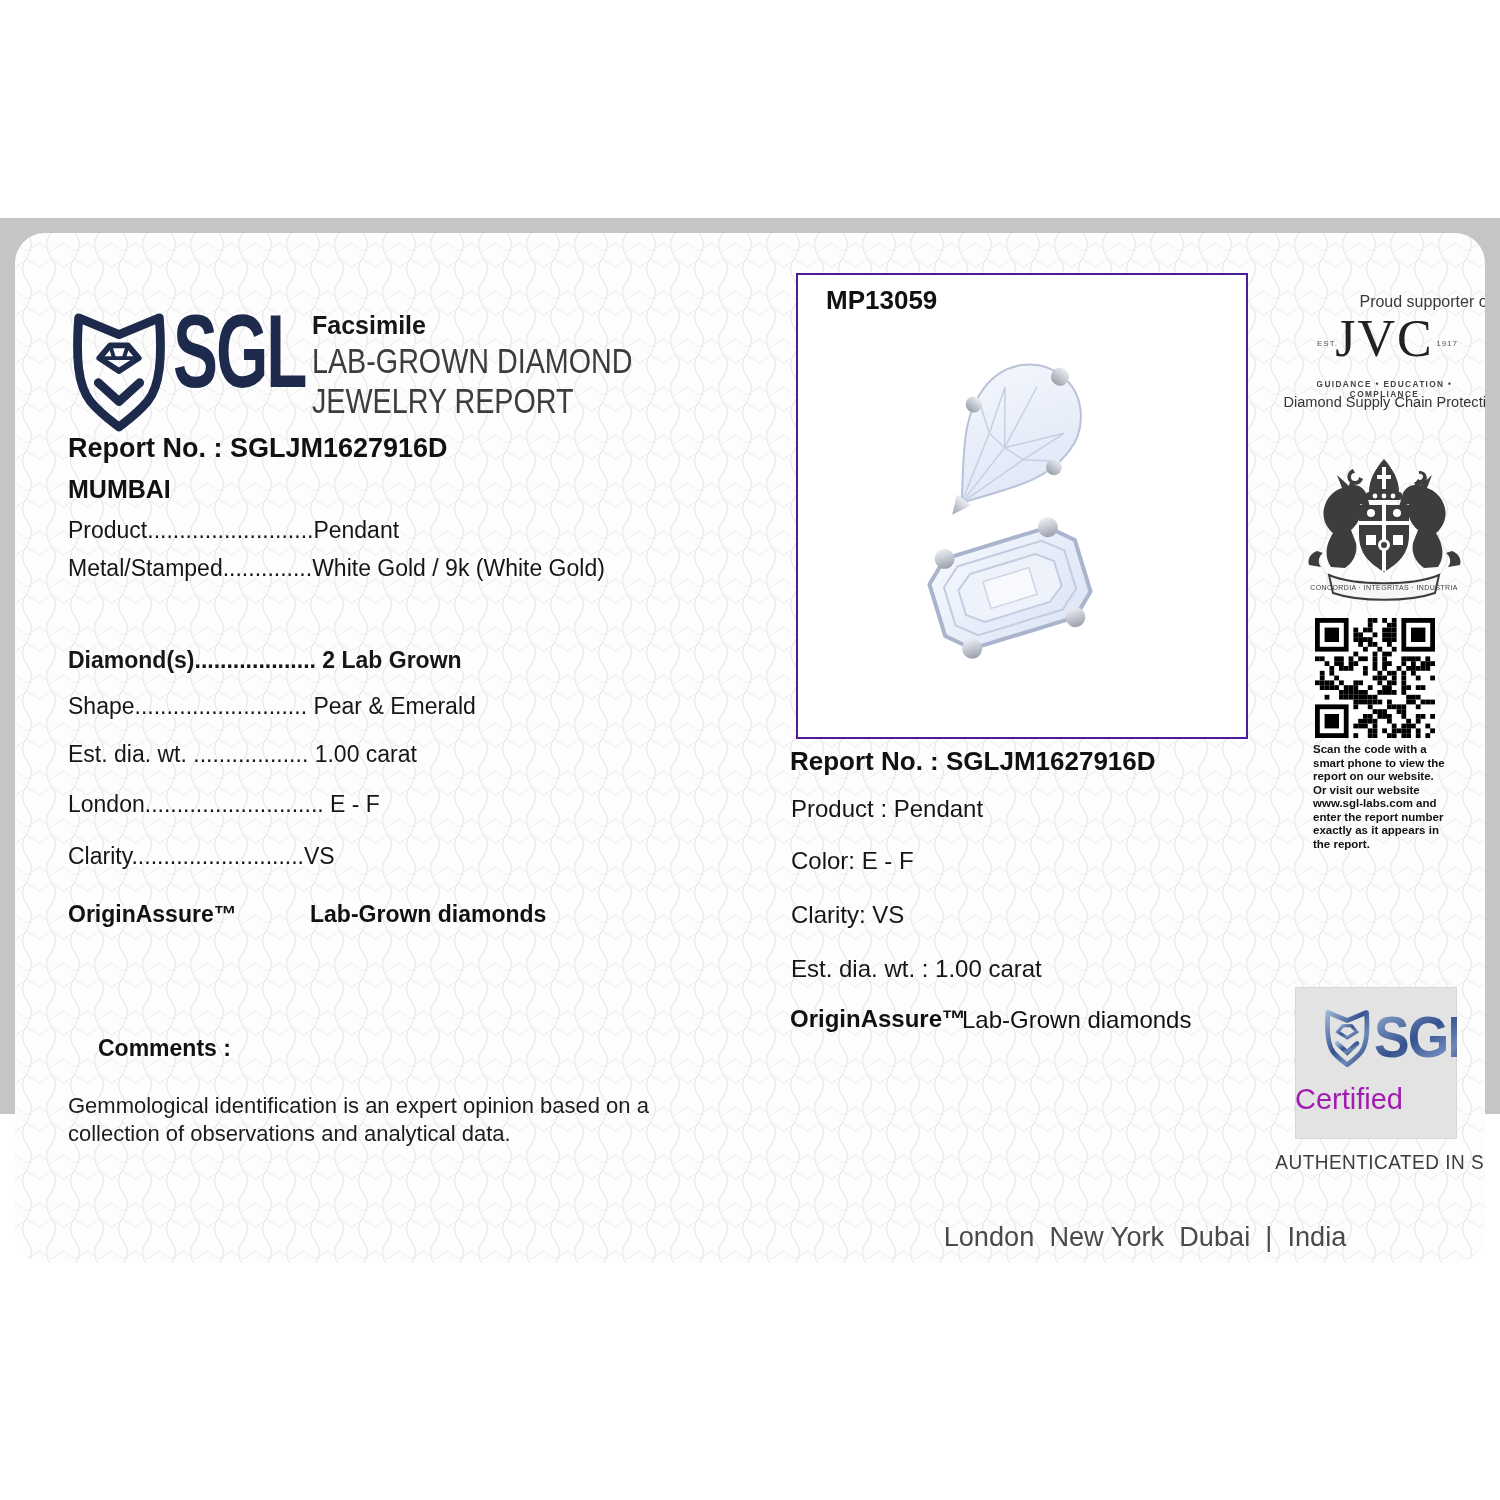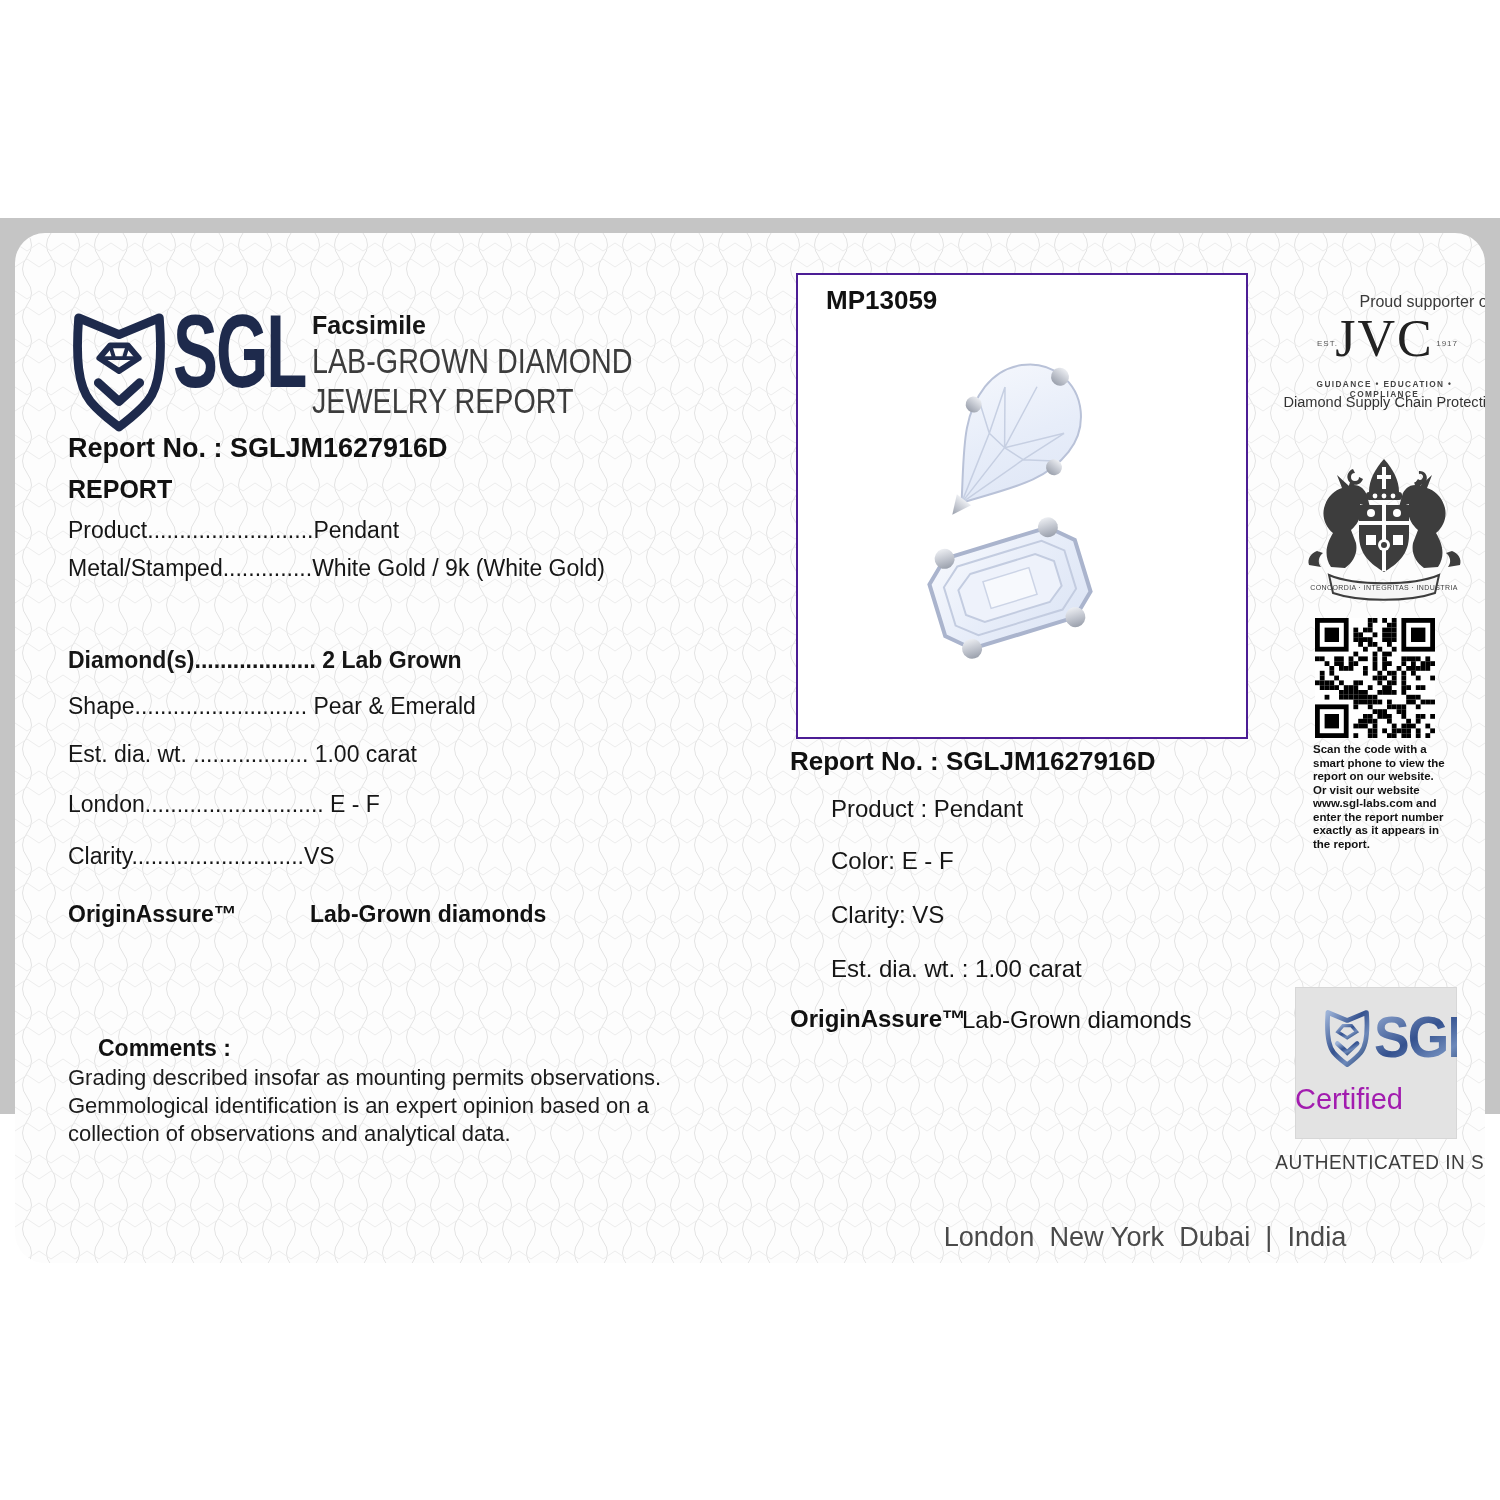--- a/index.html
+++ b/index.html
@@ -24,21 +24,21 @@
   .origin-row{position:absolute;left:53px;top:668px;font-size:23px;font-weight:bold;color:#111;}
   .origin-row .val{position:absolute;left:242px;top:0;white-space:nowrap;}
   .comments-title{position:absolute;left:53px;top:802px;font-size:23px;font-weight:bold;color:#111;margin-left:30px;}
   .cline{position:absolute;left:53px;font-size:22px;color:#1c1c1c;white-space:nowrap;}
   
   .photo-box{position:absolute;left:781px;top:40px;width:448px;height:462px;background:#ffffff;border:2px solid #4c1d95;}
   .sku{position:absolute;left:28px;top:10px;font-size:26px;font-weight:bold;color:#111;}
   .pendant{position:absolute;left:72px;top:58px;}
   
   .mrep{position:absolute;left:775px;top:513px;font-size:26px;font-weight:bold;color:#111;}
-  .mrow{position:absolute;left:816px;font-size:24px;color:#161616;white-space:nowrap;}
+  .mrow{position:absolute;left:776px;font-size:24px;color:#161616;white-space:nowrap;}
   .morigin{position:absolute;left:775px;top:772px;font-size:24px;font-weight:bold;color:#111;}
   .morigin .val{position:absolute;left:172px;top:1px;font-weight:normal;white-space:nowrap;}
   
   .rblock{position:absolute;left:1262px;width:215px;text-align:center;}
   .supporter{top:60px;font-size:16px;color:#3a3a3a;text-align:right;}
   .jvc-wrap{top:80px;height:62px;}
   .jvc-name{font-family:"Liberation Serif",serif;font-size:52px;color:#222;letter-spacing:2px;line-height:1;}
   .jvc-est{position:absolute;left:40px;top:26px;font-size:8px;letter-spacing:1px;color:#555;}
   .jvc-year{position:absolute;right:34px;top:26px;font-size:8px;letter-spacing:1px;color:#555;}
   .jvc-tag{top:146px;font-size:9px;font-weight:bold;letter-spacing:1.5px;color:#444;transform:scale(0.92,1);}
@@ -73,35 +73,34 @@
       <path d="M60,33 L19,16 C16,56 18,85 31,101 C41,113 51,120 60,127 C69,120 79,113 89,101 C102,85 104,56 101,16 Z" fill="none" stroke="#1e2a4c" stroke-width="9" stroke-linejoin="round"></path>
       <path d="M40,57 L51,44 L69,44 L80,57 L60,70 Z" fill="none" stroke="#1e2a4c" stroke-width="6" stroke-linejoin="round"></path>
       <path d="M51,44 L55,57 L65,57 L69,44 M40,57 L80,57" fill="none" stroke="#1e2a4c" stroke-width="4"></path>
       <path d="M39,82 L60,101 L81,82" fill="none" stroke="#1e2a4c" stroke-width="9" stroke-linecap="round" stroke-linejoin="round"></path>
     </svg>
     <div class="sgl-word">SGL</div>
     <div class="facsimile">Facsimile</div>
     <div class="rep-title l1">LAB-GROWN DIAMOND</div>
     <div class="rep-title l2">JEWELRY REPORT</div>
     <div class="reportno">Report No. : SGLJM1627916D</div>
-    <div class="city">REPORT</div>
+    <div class="city">MUMBAI</div>
 
     <div class="lrow" style="top:284px;">Product..........................Pendant</div>
     <div class="lrow" style="top:322px;">Metal/Stamped..............White Gold / 9k (White Gold)</div>
     <div class="lrow b" style="top:414px;">Diamond(s)................... 2 Lab Grown</div>
     <div class="lrow" style="top:460px;">Shape........................... Pear &amp; Emerald</div>
     <div class="lrow" style="top:508px;">Est. dia. wt. .................. 1.00 carat</div>
     <div class="lrow" style="top:558px;">London............................ E - F</div>
     <div class="lrow" style="top:610px;">Clarity...........................VS</div>
     <div class="origin-row">
       <span>OriginAssure™</span>
       <span class="val">Lab-Grown diamonds</span>
     </div>
     <div class="comments-title">Comments :</div>
-    <div class="cline" style="top:832px;">Grading described insofar as mounting permits observations.</div>
     <div class="cline" style="top:860px;">Gemmological identification is an expert opinion based on a</div>
     <div class="cline" style="top:888px;">collection of observations and analytical data.</div>
 
     <div class="photo-box">
       <div class="sku">MP13059</div>
       <svg class="pendant" width="300" height="350" viewBox="0 0 300 350">
         <defs>
           <linearGradient id="gem" x1="0" y1="0" x2="1" y2="1">
             <stop offset="0" stop-color="#f6f8fd"></stop>
               <stop offset="0.5" stop-color="#e7edf9"></stop>

